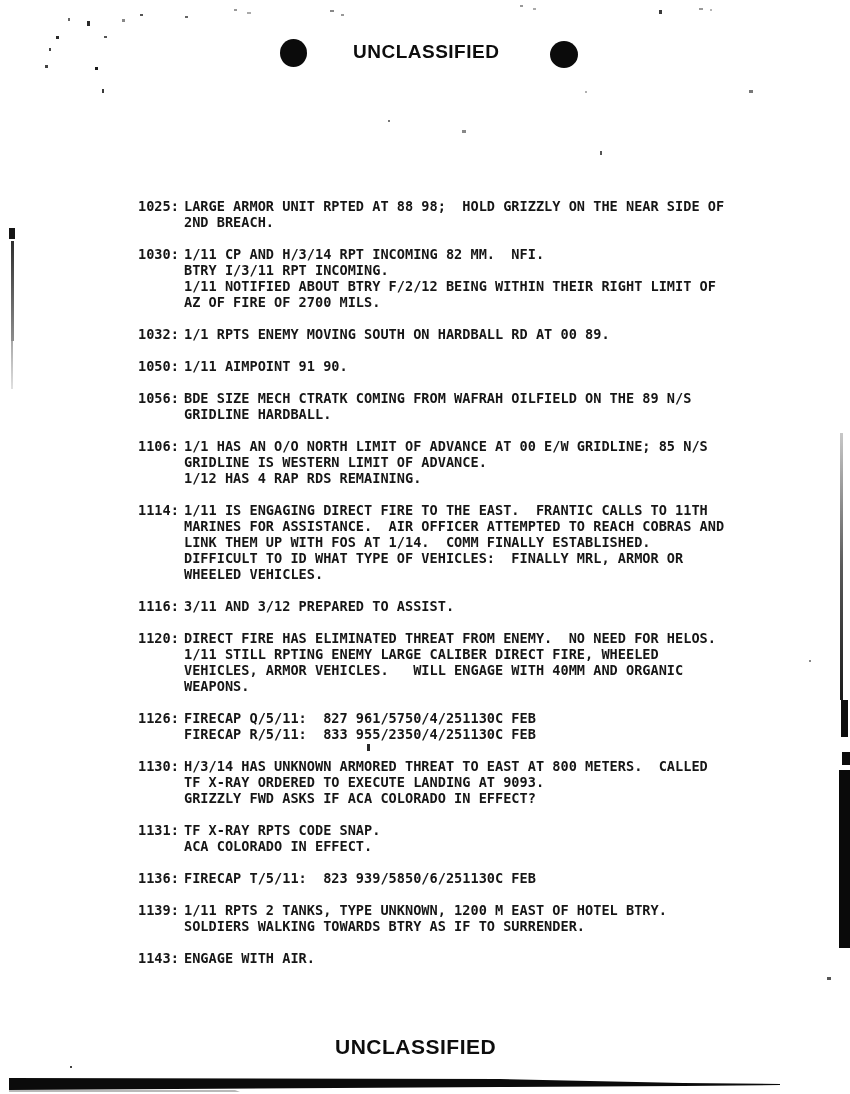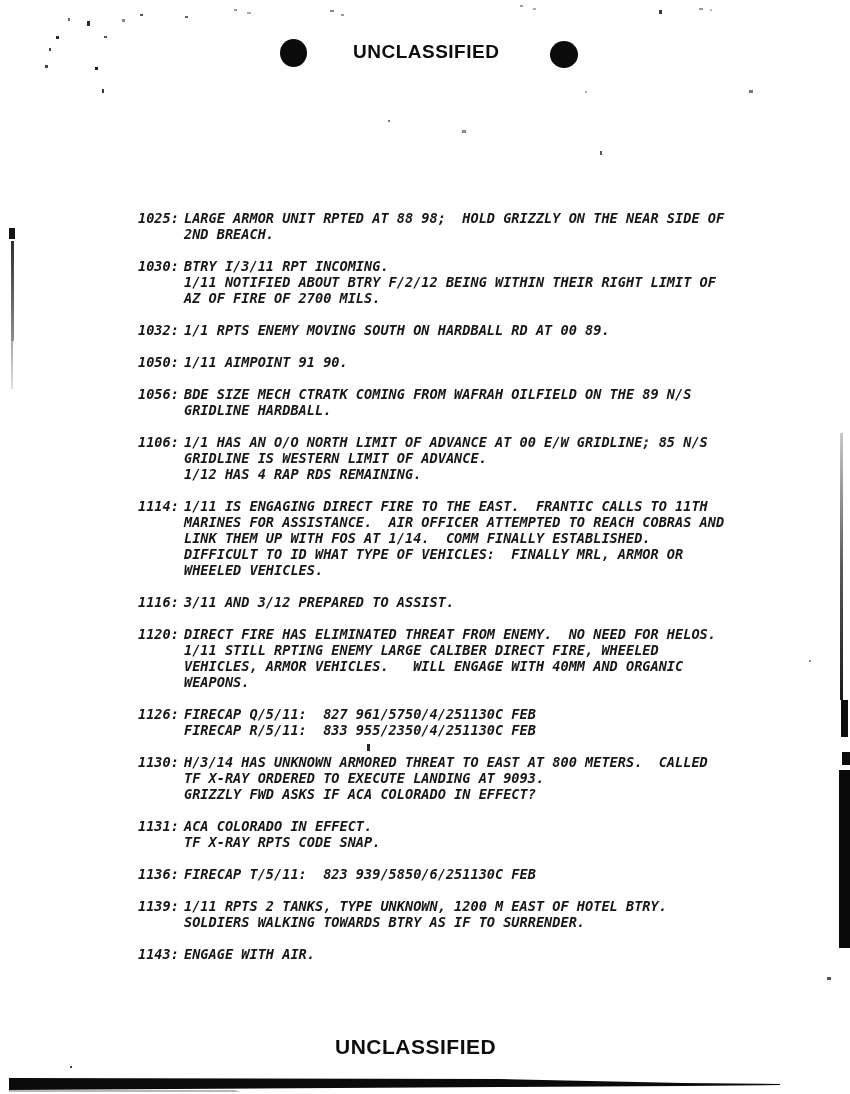--- a/index.html
+++ b/index.html
@@ -22,21 +22,21 @@
   
   .punch-dot { position:absolute; background:#0b0b0b; border-radius:50%; }
   .punch-left  { left:280px; top:39px; width:27px; height:28px; }
   .punch-right { left:550px; top:41px; width:28px; height:27px; }
 
   
   .log {
     position:absolute; left:138px; top:198px; width:620px;
     color:#161616; font-size:13.6px; line-height:16px; font-weight:bold;
   }
-  .entry { display:flex; margin:12px 0 16px 0;font-style:italic; }
+  .entry { display:flex; margin:0 0 16px 0; }
   .entry-time { flex:0 0 46px; white-space:pre; }
   .entry-lines { flex:1 1 auto; }
   .entry-line { white-space:pre; }
 
   
   .speck { position:absolute; }
   .margin-tick-left { position:absolute; left:9px; top:228px; width:6px; height:11px; background:#151515; }
   .margin-line-left {
     position:absolute; left:11px; top:241px; width:3px; height:100px;
     background:linear-gradient(#2e2e2e, #8d8d8d);
@@ -67,20 +67,21 @@
       <div class="entry">
         <div class="entry-time">1025:</div>
         <div class="entry-lines">
           <div class="entry-line">LARGE ARMOR UNIT RPTED AT 88 98;  HOLD GRIZZLY ON THE NEAR SIDE OF</div>
           <div class="entry-line">2ND BREACH.</div>
         </div>
       </div>
       <div class="entry">
         <div class="entry-time">1030:</div>
         <div class="entry-lines">
+          <div class="entry-line">1/11 CP AND H/3/14 RPT INCOMING 82 MM.  NFI.</div>
           <div class="entry-line">BTRY I/3/11 RPT INCOMING.</div>
           <div class="entry-line">1/11 NOTIFIED ABOUT BTRY F/2/12 BEING WITHIN THEIR RIGHT LIMIT OF</div>
           <div class="entry-line">AZ OF FIRE OF 2700 MILS.</div>
         </div>
       </div>
       <div class="entry">
         <div class="entry-time">1032:</div>
         <div class="entry-lines">
           <div class="entry-line">1/1 RPTS ENEMY MOVING SOUTH ON HARDBALL RD AT 00 89.</div>
         </div>
@@ -142,22 +143,22 @@
         <div class="entry-time">1130:</div>
         <div class="entry-lines">
           <div class="entry-line">H/3/14 HAS UNKNOWN ARMORED THREAT TO EAST AT 800 METERS.  CALLED</div>
           <div class="entry-line">TF X-RAY ORDERED TO EXECUTE LANDING AT 9093.</div>
           <div class="entry-line">GRIZZLY FWD ASKS IF ACA COLORADO IN EFFECT?</div>
         </div>
       </div>
       <div class="entry">
         <div class="entry-time">1131:</div>
         <div class="entry-lines">
+          <div class="entry-line">TF X-RAY RPTS CODE SNAP.</div>
           <div class="entry-line">ACA COLORADO IN EFFECT.</div>
-          <div class="entry-line">TF X-RAY RPTS CODE SNAP.</div>
         </div>
       </div>
       <div class="entry">
         <div class="entry-time">1136:</div>
         <div class="entry-lines">
           <div class="entry-line">FIRECAP T/5/11:  823 939/5850/6/251130C FEB</div>
         </div>
       </div>
       <div class="entry">
         <div class="entry-time">1139:</div>

